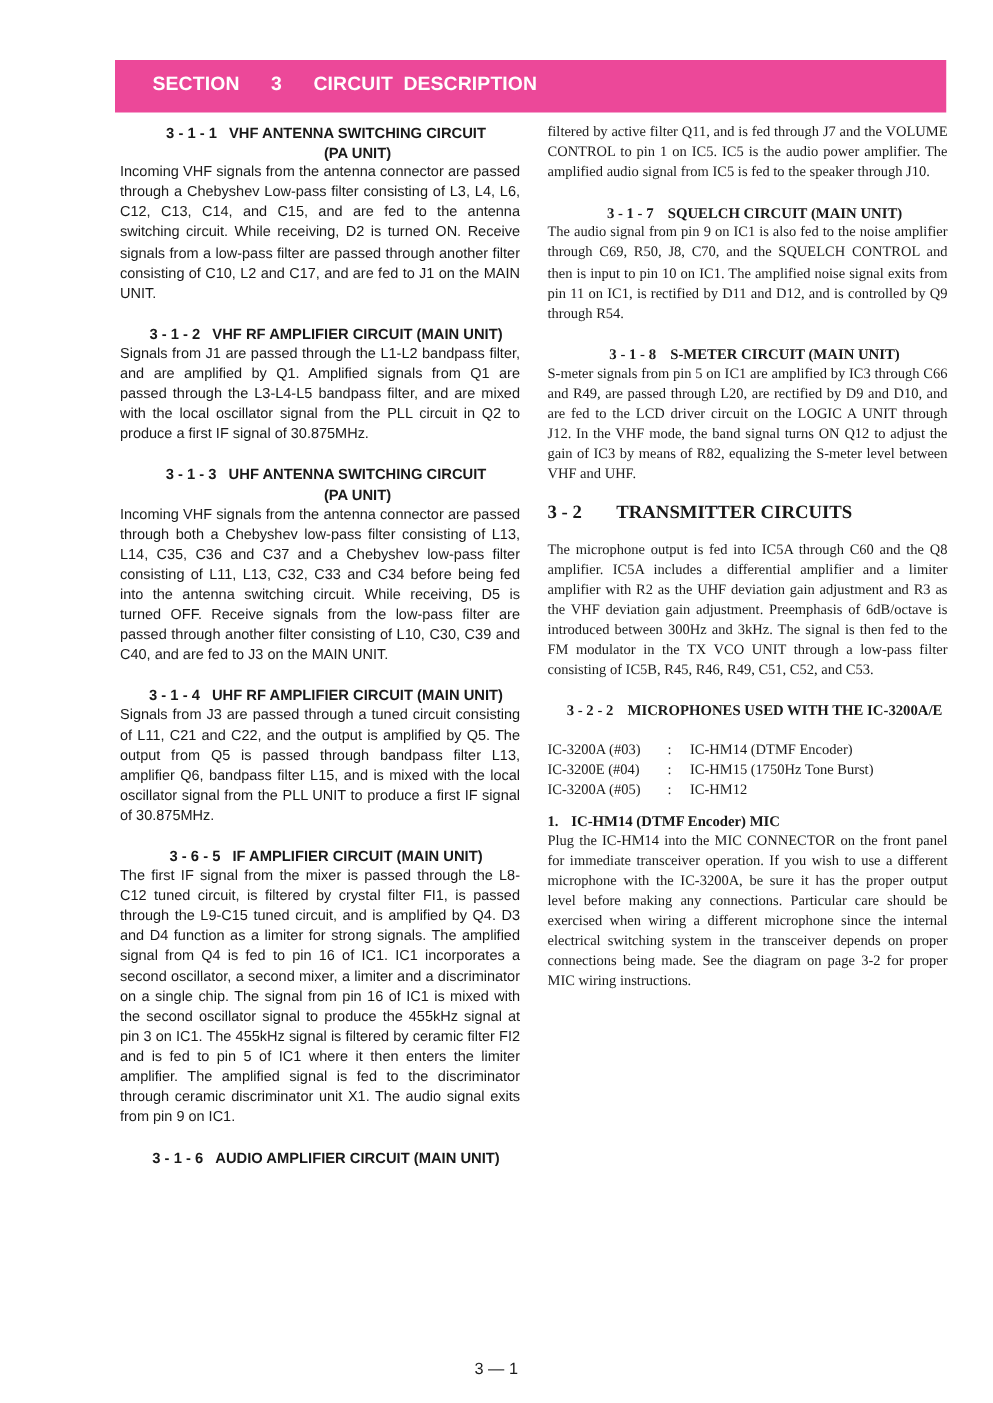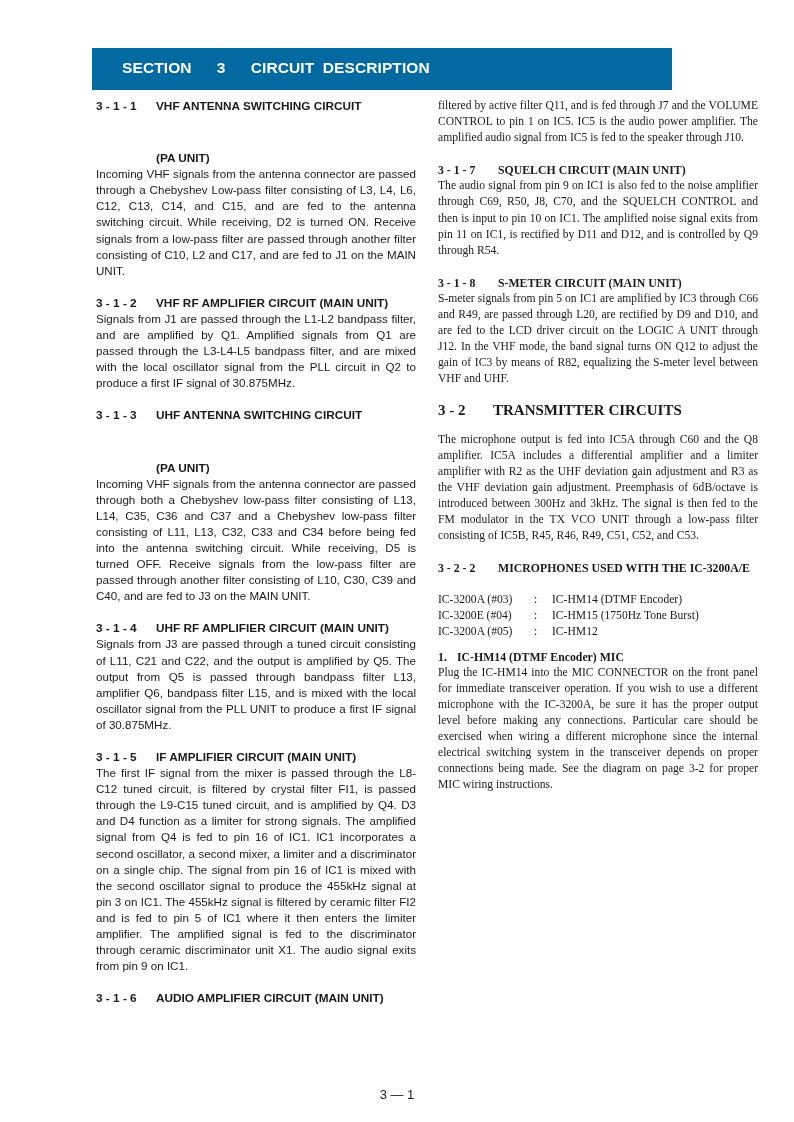--- a/index.html
+++ b/index.html
@@ -1,29 +1,29 @@
 <!DOCTYPE html>
 <html><head>
 <meta charset="utf-8">
 <style>
   html, body { margin: 0; padding: 0; background: #ffffff; }
   body { width: 794px; height: 1122px; position: relative; overflow: hidden;
          font-family: "Liberation Sans", sans-serif; color: #1a1a1a; }
-  .bar { position: absolute; left: 92px; top: 48px; width: 580px; height: 42px;
-         background: #0369a1; }
+  .bar { position: absolute; left: 92px; top: 48px; width: 665px; height: 42px;
+         background: #ec4899; }
   .bar span { position: absolute; left: 30px; top: 11px; color: #ffffff;
               font-size: 15.5px; font-weight: bold; letter-spacing: 0.1px; word-spacing: 4px; white-space: pre; }
   .col { position: absolute; width: 320px; font-size: 11.6px; line-height: 16.1px; }
   .col.left { left: 96px; top: 98px; }
   .col.right { left: 438px; top: 98px; font-family: Liberation Serif, serif; }
   .h2 { font-weight: bold; font-size: 15px; line-height: 20px; margin: 4px 0 12px 0; white-space: pre; }
   .h2 .num { display: inline-block; width: 55px; }
-  .h3 { font-weight: bold; font-size: 11.8px; line-height: 16.1px; margin: 0; }
+  .h3 { font-weight: bold; font-size: 11.8px; line-height: 16.1px; margin: 0; text-align: center; }
   .h3 .num { display: inline-block; width: 60px; white-space: pre; }
-  .h3 .sub { display: block; padding-left: 60px; margin-top: 36px; }
+  .h3 .sub { display: block; padding-left: 60px; }
   p.body { margin: 0; text-align: justify; }
   .gap { height: 16px; }
   .gap-s { height: 8px; }
   .miclist { margin: 0; }
   .mic-row { display: flex; }
   .mic-row .model { width: 96px; }
   .mic-row .colon { width: 18px; }
   .h4 { font-weight: bold; font-size: 11.8px; line-height: 16.1px; margin: 0; }
   .h4 .num { display: inline-block; width: 19px; }
   .pagenum { position: absolute; left: 0; width: 794px; top: 1087px; text-align: center;
@@ -47,21 +47,21 @@
   <div class="gap"></div>
 
   <div class="h3"><span class="num">3 - 1 - 3</span><span>UHF ANTENNA SWITCHING CIRCUIT</span><span class="sub">(PA UNIT)</span></div>
   <p class="body">Incoming VHF signals from the antenna connector are passed through both a Chebyshev low-pass filter consisting of L13, L14, C35, C36 and C37 and a Chebyshev low-pass filter consisting of L11, L13, C32, C33 and C34 before being fed into the antenna switching circuit. While receiving, D5 is turned OFF. Receive signals from the low-pass filter are passed through another filter consisting of L10, C30, C39 and C40, and are fed to J3 on the MAIN UNIT.</p>
   <div class="gap"></div>
 
   <div class="h3"><span class="num">3 - 1 - 4</span><span>UHF RF AMPLIFIER CIRCUIT (MAIN UNIT)</span></div>
   <p class="body">Signals from J3 are passed through a tuned circuit consisting of L11, C21 and C22, and the output is amplified by Q5. The output from Q5 is passed through bandpass filter L13, amplifier Q6, bandpass filter L15, and is mixed with the local oscillator signal from the PLL UNIT to produce a first IF signal of 30.875MHz.</p>
   <div class="gap"></div>
 
-  <div class="h3"><span class="num">3 - 1 - 5</span><span>IF AMPLIFIER CIRCUIT (MAIN UNIT)</span></div>
+  <div class="h3"><span class="num">3 - 6 - 5</span><span>IF AMPLIFIER CIRCUIT (MAIN UNIT)</span></div>
   <p class="body">The first IF signal from the mixer is passed through the L8-C12 tuned circuit, is filtered by crystal filter FI1, is passed through the L9-C15 tuned circuit, and is amplified by Q4. D3 and D4 function as a limiter for strong signals. The amplified signal from Q4 is fed to pin 16 of IC1. IC1 incorporates a second oscillator, a second mixer, a limiter and a discriminator on a single chip. The signal from pin 16 of IC1 is mixed with the second oscillator signal to produce the 455kHz signal at pin 3 on IC1. The 455kHz signal is filtered by ceramic filter FI2 and is fed to pin 5 of IC1 where it then enters the limiter amplifier. The amplified signal is fed to the discriminator through ceramic discriminator unit X1. The audio signal exits from pin 9 on IC1.</p>
   <div class="gap"></div>
 
   <div class="h3"><span class="num">3 - 1 - 6</span><span>AUDIO AMPLIFIER CIRCUIT (MAIN UNIT)</span></div>
 </div>
 
 <div class="col right">
   <p class="body">filtered by active filter Q11, and is fed through J7 and the VOLUME CONTROL to pin 1 on IC5. IC5 is the audio power amplifier. The amplified audio signal from IC5 is fed to the speaker through J10.</p>
   <div class="gap"></div>
 

